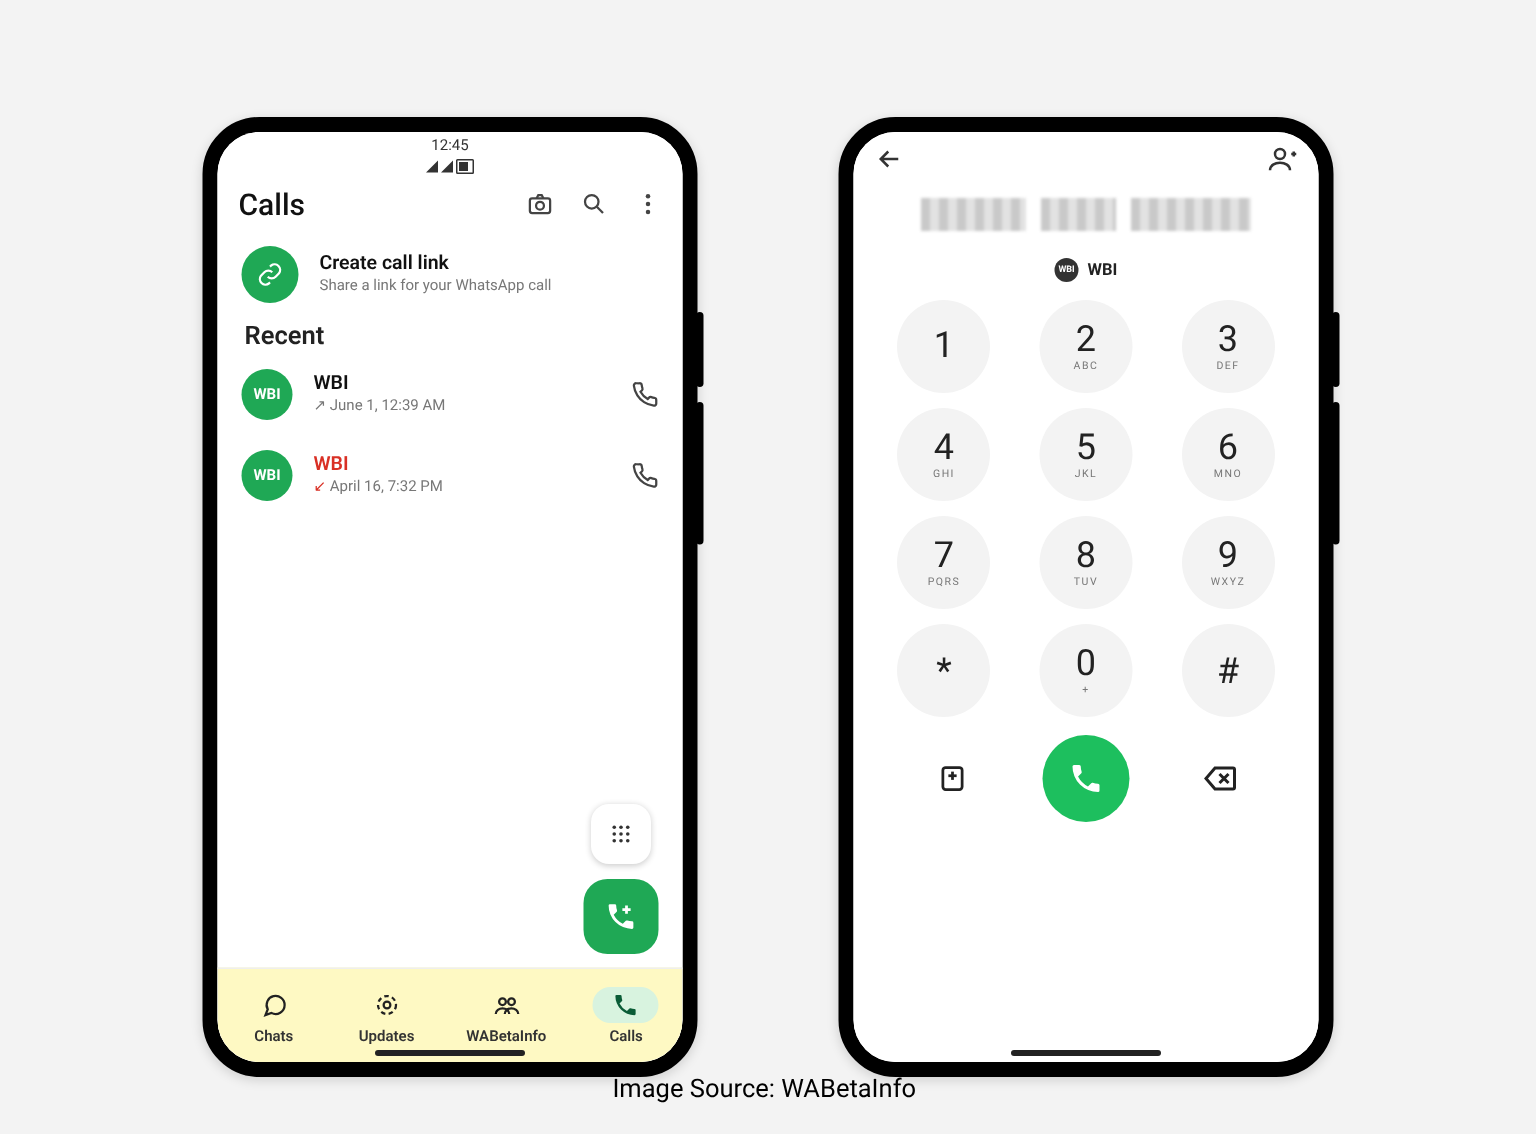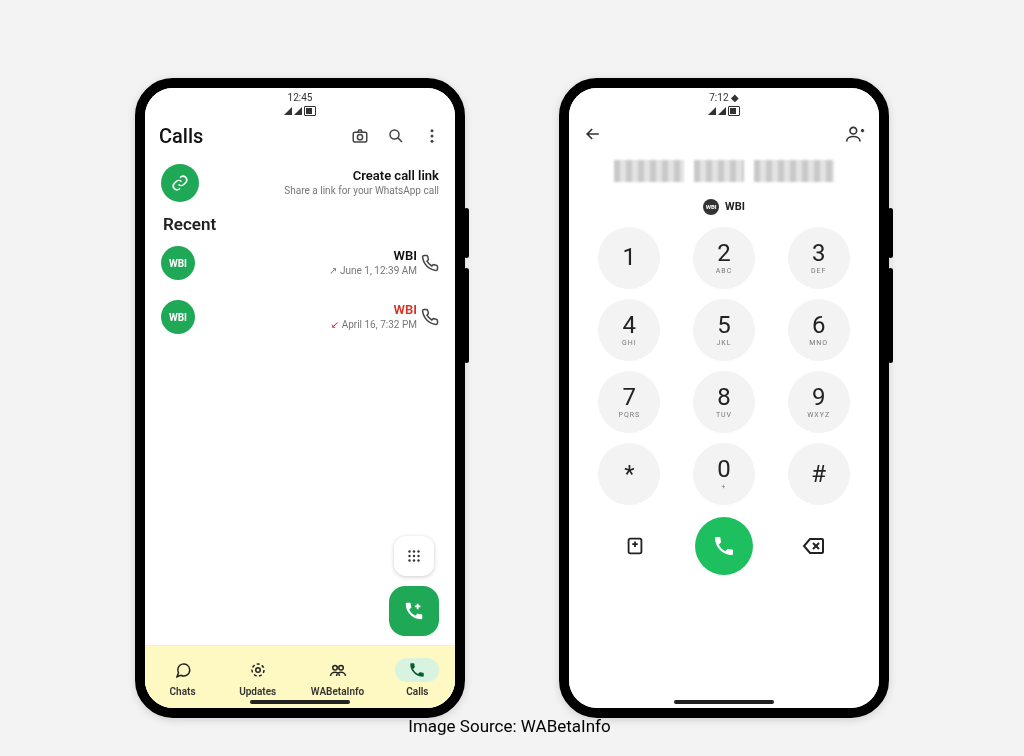--- a/index.html
+++ b/index.html
@@ -16,21 +16,21 @@
 .statusbar{height:24px;display:flex;justify-content:space-between;align-items:center;padding:4px 14px 0;font-size:10px;color:#333;flex-direction:column;}
 .status-icons{display:flex;gap:2px;align-items:center;}
 .tri{width:0;height:0;border-style:solid;border-width:0 0 8px 8px;border-color:transparent transparent #333 transparent;}
 .batt{width:10px;height:8px;border:1px solid #333;border-radius:1px;position:relative;}
 .batt::after{content:"";position:absolute;left:1px;top:1px;bottom:1px;width:6px;background:#333;}
 
 .appbar{display:flex;align-items:center;justify-content:space-between;padding:8px 14px 6px;}
 .appbar h1{font-size:20px;font-weight:500;margin:0;color:#111;}
 .appbar-icons{display:flex;gap:18px;color:#444;}
 .ico{width:18px;height:18px;display:inline-flex;align-items:center;justify-content:center;}
-.row{display:flex;align-items:center;padding:10px 16px;gap:4px;text-align:right;}
+.row{display:flex;align-items:center;padding:10px 16px;gap:14px;}
 .circ{width:38px;height:38px;border-radius:50%;background:#1fa855;display:flex;align-items:center;justify-content:center;color:#fff;font-size:10px;font-weight:700;flex-shrink:0;}
 .circ.sm{width:34px;height:34px;}
 .row .txt{flex:1;min-width:0;}
 .row .title{font-size:13px;font-weight:600;color:#111;line-height:1.2;}
 .row .title.red{color:#d93025;}
 .row .sub{font-size:10px;color:#777;line-height:1.4;}
 .row .trail{color:#444;}
 .section-label{font-size:17px;font-weight:600;color:#222;padding:2px 18px 2px;}
 .encrypted{text-align:center;font-size:9px;color:#4a4a4a;padding:14px 0;}
 .encrypted .link{color:#1aa050;}
@@ -211,28 +211,20 @@
     </div>
     <div class="gesture"></div>
   </div>
 </div>
 
 <div class="phone right">
   <div class="side-btn side-r1"></div>
   <div class="side-btn side-r2"></div>
   <div class="notch"></div>
   <div class="screen">
-    <div class="statusbar">
-      <span><span>7:12</span> <span>◆</span></span>
-      <span class="status-icons">
-        <span class="tri"></span>
-        <span class="tri"></span>
-        <span class="batt"></span>
-      </span>
-    </div>
 
     <div class="topbar2">
       <span>
         <svg viewBox="0 0 24 24" width="20" height="20" fill="none" stroke="currentColor" stroke-width="2">
               <path d="M19 12H5M11 18l-6-6 6-6"></path>
             </svg>
       </span>
       <span>
         <svg viewBox="0 0 24 24" width="20" height="20" fill="none" stroke="currentColor" stroke-width="2">
               <circle cx="10" cy="8" r="4"></circle>

